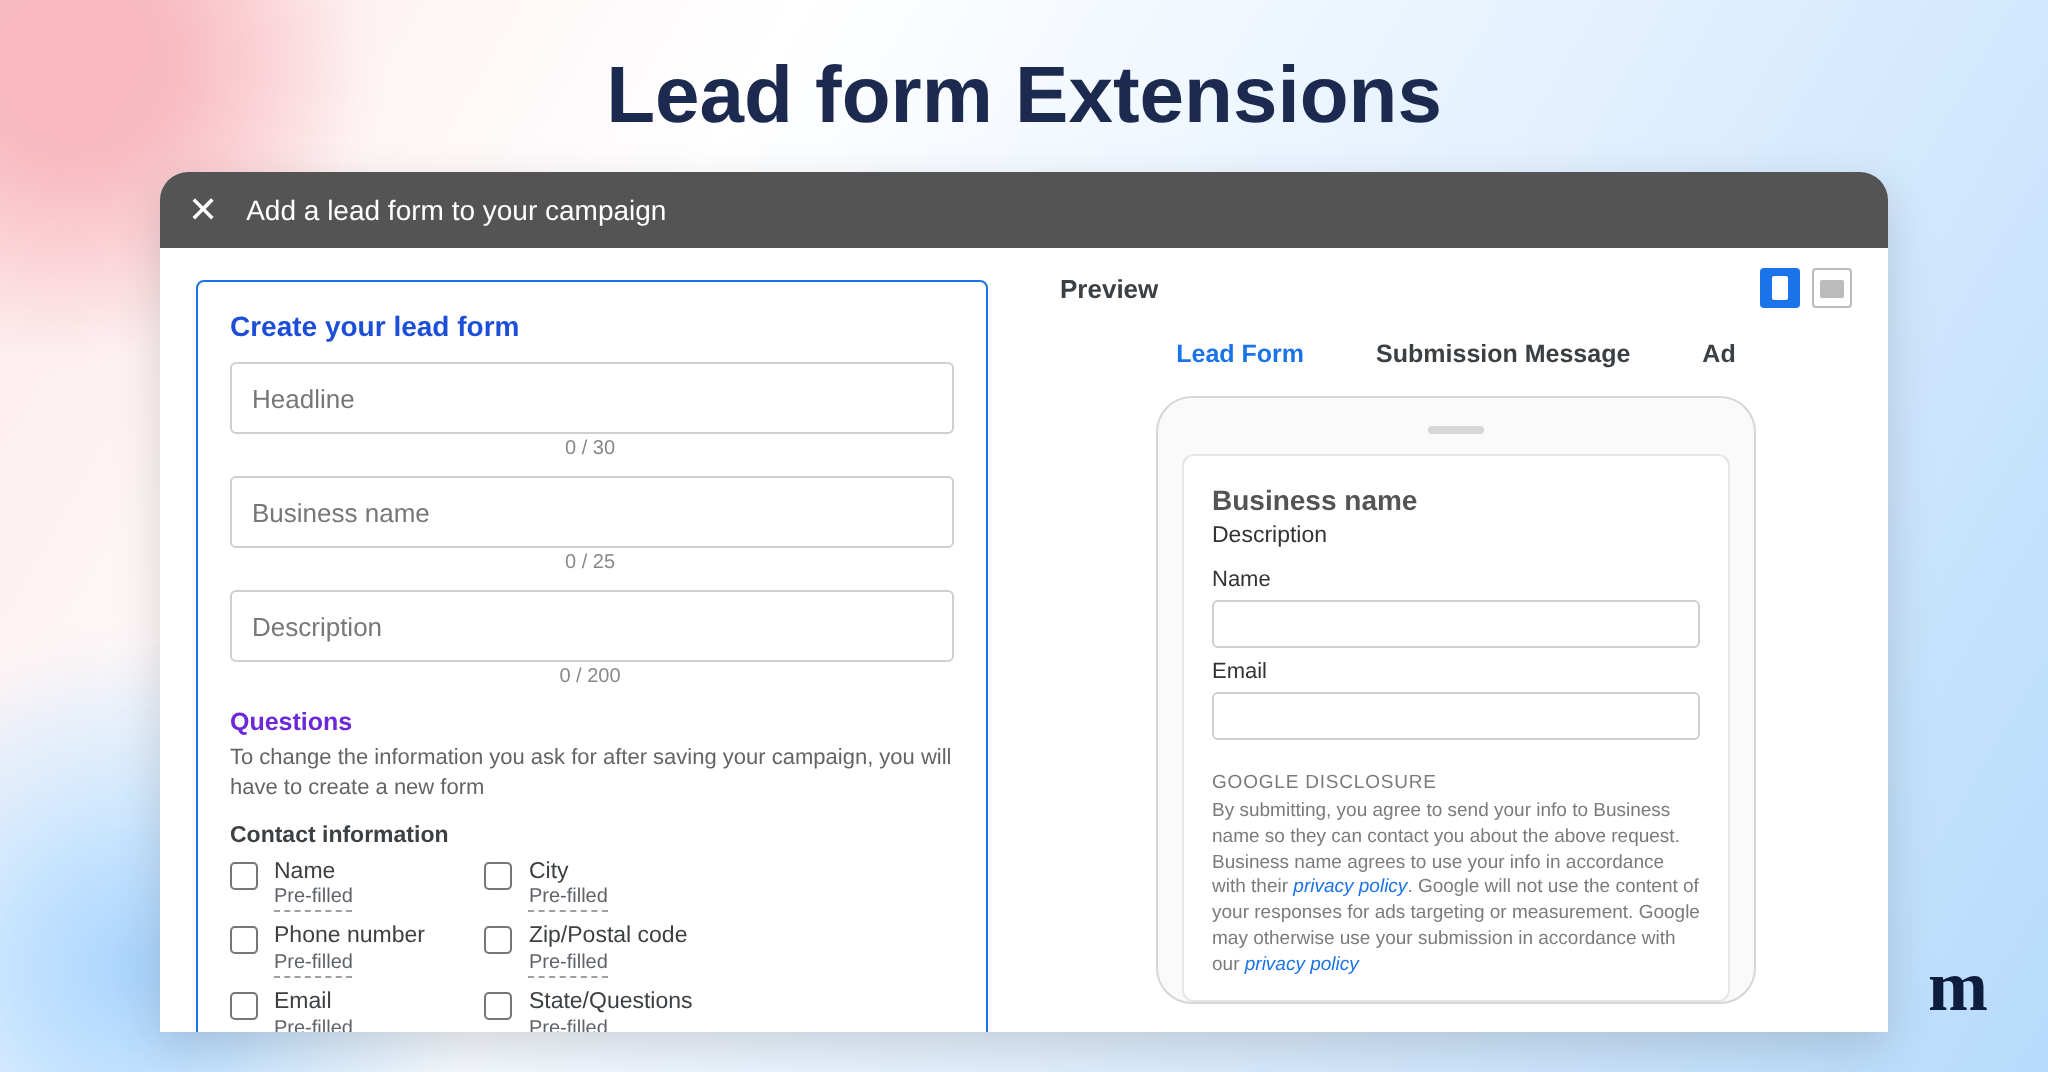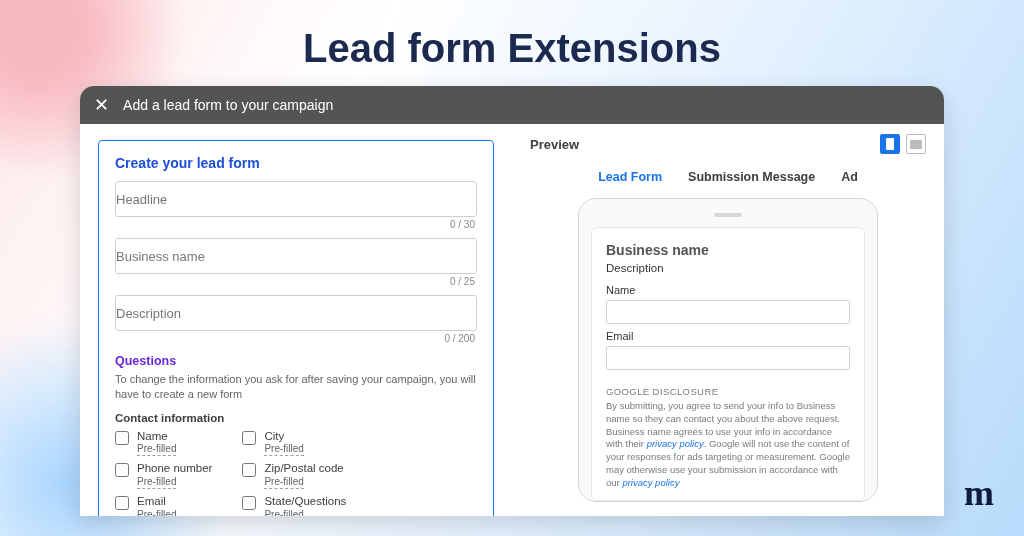--- a/index.html
+++ b/index.html
@@ -36,44 +36,44 @@
   .window-body { display:flex; height:calc(100% - 38px); }
   .left-pane { width:50%; padding:16px 18px 0 18px; overflow:hidden; }
   .right-pane { width:50%; padding:10px 18px 0 18px; overflow:hidden; }
 
   .form-card {
     border:1.5px solid #1a73e8; border-radius:4px; padding:14px 16px;
   }
   .card-title { font-size:14px; font-weight:700; color:#1d4ed8; margin-bottom:10px; }
   .txt-field {
     border:1px solid #cfcfcf; border-radius:3px; height:36px;
-    display:flex; align-items:center; padding:0 0; color:#777; font-size:13px;
+    display:flex; align-items:center; padding:0 10px; color:#777; font-size:13px;
     margin-top:4px;
   }
-  .counter { text-align:right; font-size:10px; color:#888; margin:2px 2px 8px 0; }
+  .counter { text-align:center; font-size:10px; color:#888; margin:2px 2px 8px 0; }
   .section-h { font-size:12.5px; font-weight:700; color:#6d28d9; margin:10px 0 4px; }
   .section-p { font-size:11px; color:#646464; line-height:1.35; margin-bottom:10px; }
   .sub-h { font-size:11.5px; font-weight:700; color:#3c4043; margin:4px 0 6px; }
   .grid { display:flex; gap:30px; }
   .col { display:flex; flex-direction:column; gap:6px; }
   .chk { display:flex; align-items:flex-start; gap:8px; font-size:11.5px; color:#3c4043; }
   .chk input { width:14px; height:14px; margin-top:1px; }
   .chk .lbl { display:flex; flex-direction:column; line-height:1.2; }
   .prefilled { color:#5f6368; font-size:10px; border-bottom:1px dashed #9aa0a6; width:fit-content; }
 
   .preview-header { display:flex; justify-content:space-between; align-items:center; font-size:13px; font-weight:700; color:#3c4043; }
   .device-icons { display:flex; gap:6px; }
   .dev { width:20px; height:20px; border:1px solid #bbb; border-radius:2px; display:flex; align-items:center; justify-content:center; }
   .dev.active { background:#1a73e8; border-color:#1a73e8; }
   .dev .mini { background:#bbb; }
   .dev.active .mini { background:#fff; }
   .mini-phone { width:8px; height:12px; border-radius:1px; }
   .mini-desk { width:12px; height:9px; border-radius:1px; }
 
-  .tabs { display:flex; justify-content:center; gap:26px; margin:16px 0 14px; font-size:12.5px; font-weight:600;align-items:flex-end; }
+  .tabs { display:flex; justify-content:center; gap:36px; margin:16px 0 14px; font-size:12.5px; font-weight:600;align-items:flex-end; }
   .tab { color:#3c4043; cursor:pointer; }
   .tab.active { color:#1a73e8; }
 
   .device-frame {
     margin:0 auto; width:300px; border:1px solid #d7d7d7; border-radius:18px;
     padding:14px 12px 0 12px; background:#fafafa;
   }
   .notch { width:28px; height:4px; background:#d7d7d7; border-radius:3px; margin:0 auto 10px; }
   .screen {
     background:#fff; border:1px solid #e6e6e6; border-radius:6px; padding:14px 14px 10px 14px;

